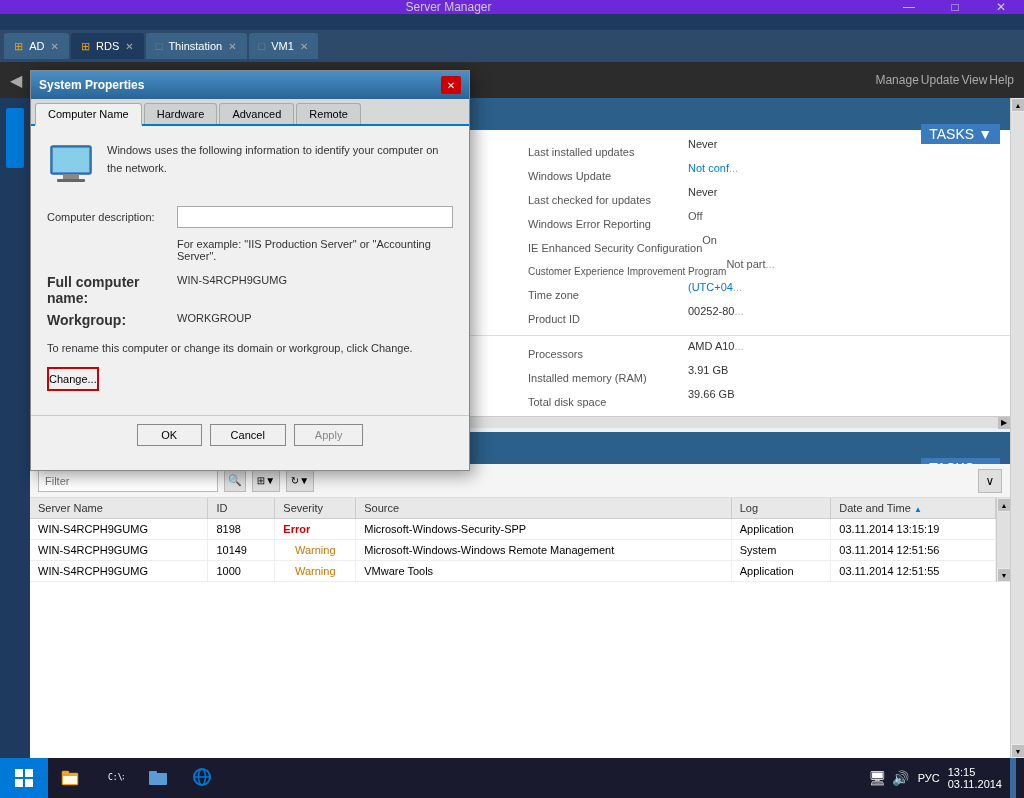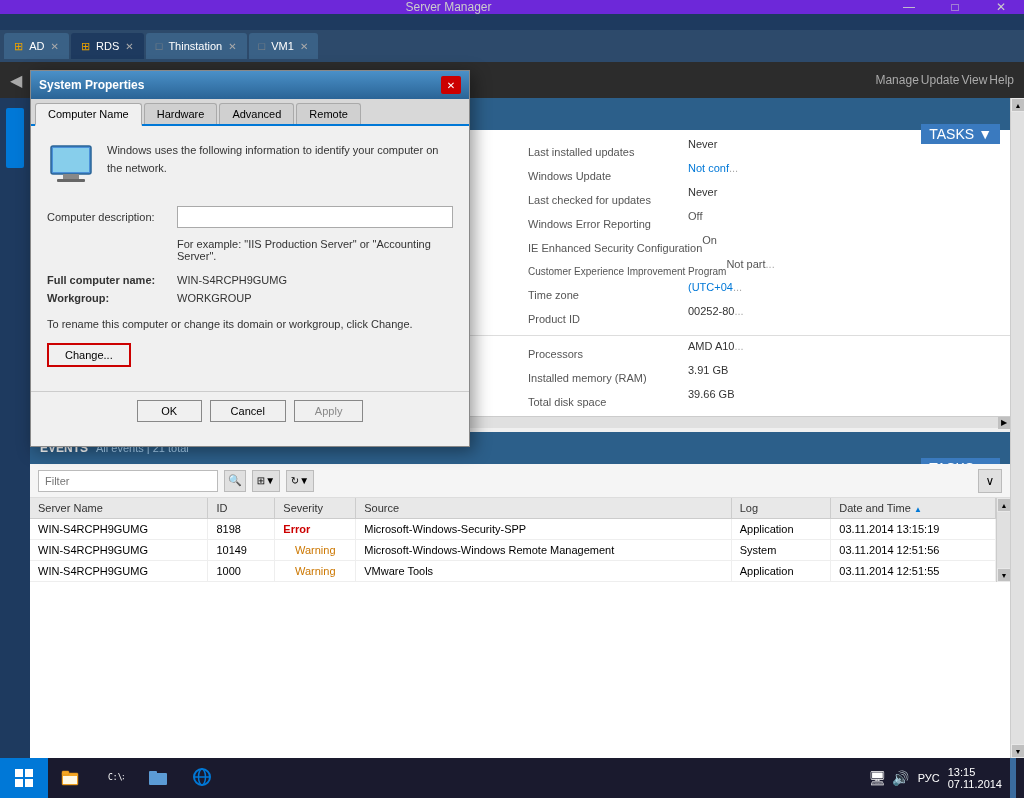--- a/index.html
+++ b/index.html
@@ -89,26 +89,26 @@
     .dialog-computer-icon { width: 48px; height: 48px; flex-shrink: 0; display: flex; align-items: center; justify-content: center; }
     .dialog-info-text { font-size: 11px; color: #333; line-height: 1.6; }
 
     .dialog-field-row { display: flex; align-items: center; margin-bottom: 10px; }
     .dialog-field-label { width: 130px; font-size: 11px; color: #333; }
     .dialog-field-input { flex: 1; height: 22px; border: 1px solid #aaa; padding: 0 4px; font-size: 11px; background: white; }
 
     .dialog-field-example { margin-left: 130px; font-size: 11px; color: #333; margin-bottom: 12px; }
 
     .dialog-prop-row { display: flex; margin-bottom: 6px; }
-    .dialog-prop-label { width: 130px; font-size: 11px; color: #333; font-weight: bold; }
+    .dialog-prop-label { width: 130px; font-size: 14px; color: #333; font-weight: bold; }
     .dialog-prop-value { font-size: 11px; color: #333; }
 
     .dialog-rename-text { font-size: 11px; color: #333; margin-bottom: 10px; margin-top: 12px; line-height: 1.5; }
 
-    .change-btn { padding: 4px 16px; background: #f0f0f0; border: 2px solid #cc0000; font-size: 11px; cursor: pointer; }
+    .change-btn { padding: 4px 0; background: #f0f0f0; border: 2px solid #cc0000; font-size: 11px; cursor: pointer; }
 
     .dialog-footer { display: flex; justify-content: center; gap: 8px; padding: 8px 16px 24px; border-top: 1px solid #ccc; margin-top: 8px; }
     .dialog-btn { padding: 4px 20px; font-size: 11px; background: #f0f0f0; border: 1px solid #888; cursor: pointer; min-width: 65px; }
   </style>
 </head>
 <body>
 
 <div class="title-bar">
   <div class="title-text">Server Manager</div>
   <div class="title-controls">
@@ -437,17 +437,17 @@
     </div>
   </div>
   <div class="taskbar-right">
     <div class="taskbar-icons">
       <span class="taskbar-icon-sm">🖥</span>
       <span class="taskbar-icon-sm">🔊</span>
     </div>
     <span class="lang-indicator">РУС</span>
     <div class="taskbar-time">
       <div>13:15</div>
-      <div>07.11.2014</div>
+      <div>03.11.2014</div>
     </div>
     <div style="width:6px;height:40px;background:#3a6b9e;cursor:pointer;"></div>
   </div>
 </div>
 
 </body></html>

